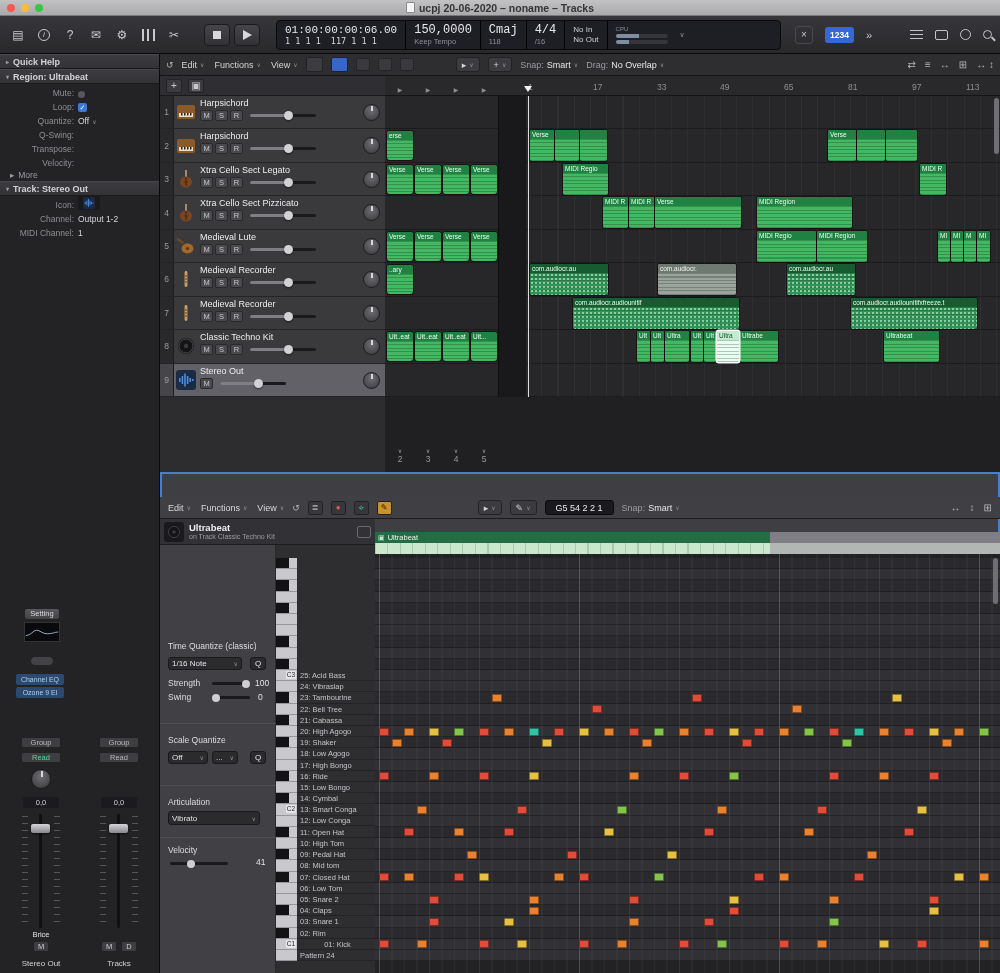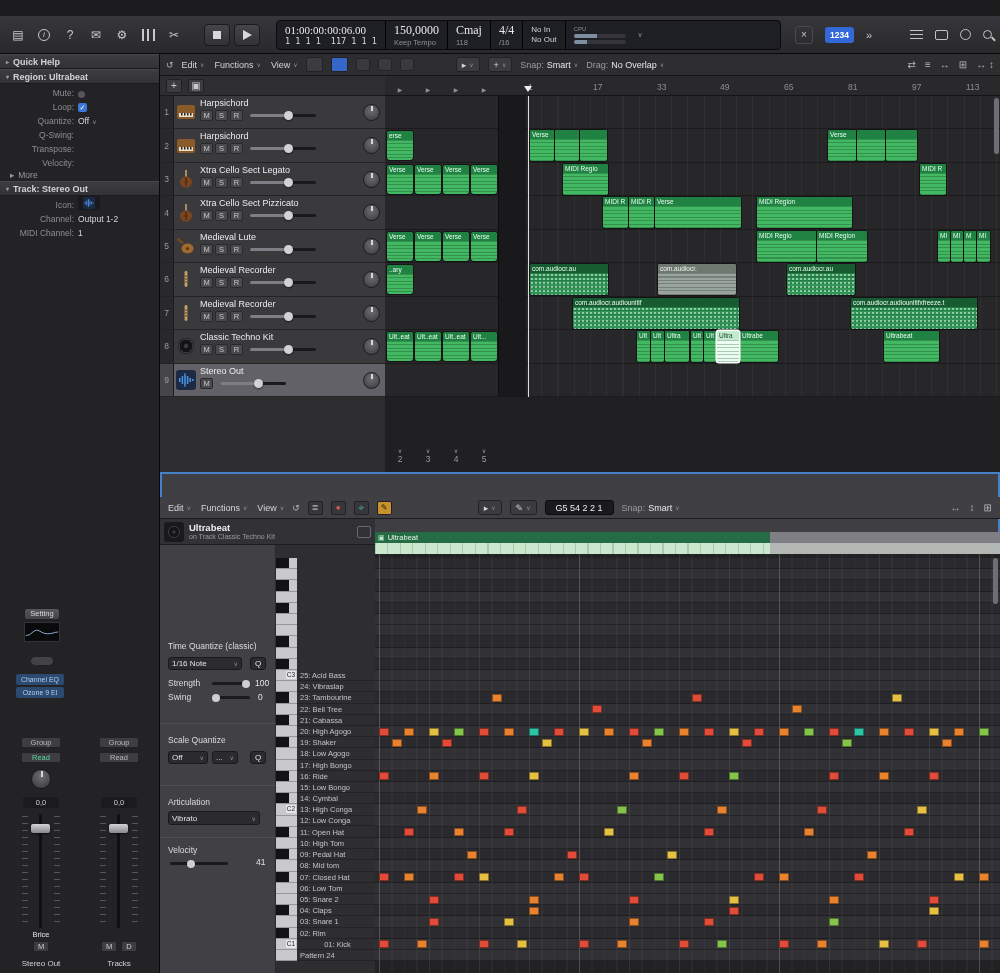--- a/index.html
+++ b/index.html
@@ -17,21 +17,21 @@
 .tb-ico{width:20px;height:20px;border-radius:3px;display:flex;align-items:center;justify-content:center;color:#c9c9cd;font-size:12px}
 .ci{width:12px;height:12px;border:1.2px solid #c9c9cd;border-radius:50%;font-size:8px;display:flex;align-items:center;justify-content:center;font-style:italic}
 .mixer-i{width:13px;height:12px;background:repeating-linear-gradient(to right,#c9c9cd 0 2px,transparent 2px 5.5px)}
 .transport{display:flex;gap:4px;margin-left:14px}
 .tp-btn{width:26px;height:22px;background:linear-gradient(#46464a,#323236);border:1px solid #1a1a1c;border-radius:4px;display:flex;align-items:center;justify-content:center}
 .stop-sq{width:8px;height:8px;background:#d8d8dc}
 .play-tri{width:0;height:0;border-left:9px solid #d8d8dc;border-top:5.5px solid transparent;border-bottom:5.5px solid transparent}
 .lcd{margin-left:10px;width:505px;height:30px;background:#1e1e25;border:1px solid #0a0a0c;border-radius:4px;display:flex;align-items:stretch;color:#e8e8ec;overflow:hidden}
 .lcd-sec{padding:2px 8px;display:flex;flex-direction:column;justify-content:center;border-left:1px solid #000}
 .lcd-sec:first-child{border-left:none}
-.lcd-main{font-size:12px;font-family:Liberation Serif, serif;white-space:nowrap}
+.lcd-main{font-size:12px;font-family:Liberation Mono, monospace;white-space:nowrap}
 .lcd-sub{font-size:7.5px;color:#8e8e96;white-space:nowrap}
 .lcd-time .lcd-main{font-size:11px}
 .lcd-pos{display:flex;gap:10px;font-size:8.5px;color:#d8d8dc;font-family:"DejaVu Sans Mono",monospace}
 .lcd-io{font-size:8px;color:#cfcfd4;line-height:10px}
 .cpuwrap{display:flex;flex-direction:column;gap:2px;justify-content:center}
 .cpu-lbl{font-size:6px;color:#8e8e96}
 .meter{width:52px;height:4px;background:#34343a;border-radius:2px;overflow:hidden}
 .meter i{display:block;height:100%;background:#7d8ea0}
 .lcd-caret{display:flex;align-items:center;color:#8e8e96;font-size:7px;padding:0 4px}
 .xbtn{width:18px;height:18px;border:1px solid #4a4a4e;border-radius:3px;color:#c9c9cd;font-size:10px;display:flex;align-items:center;justify-content:center;margin-left:8px}
@@ -176,20 +176,31 @@
  repeating-linear-gradient(to right,rgba(255,255,255,.05) 0 1px,transparent 1px 50px) 4px 0,
  repeating-linear-gradient(to right,rgba(255,255,255,.12) 0 1px,transparent 1px 200px) 4px 0}
 .note{position:absolute;width:10px;height:8px;border-radius:1px;border:1px solid rgba(0,0,0,.4);z-index:5}
 .evs{position:absolute;right:2px;top:4px;width:5px;height:46px;border-radius:3px;background:#6e6e74;z-index:8}
 </style>
 </head>
 <body>
 
 <div class="app">
 
+  <header class="titlebar">
+    <div class="lights">
+      <span class="light r"></span>
+      <span class="light y"></span>
+      <span class="light g"></span>
+    </div>
+    <div class="titlewrap">
+      <span class="doc-ico"></span>
+      <span>ucpj 20-06-2020 – noname – Tracks</span>
+    </div>
+  </header>
 
   <div class="toolbar">
     <span class="tb-ico">▤</span>
     <span class="tb-ico">
         <span class="ci">i</span>
       </span>
     <span class="tb-ico">?</span>
     <span class="tb-ico">✉</span>
     <span class="tb-ico">⚙</span>
     <span class="tb-ico">
@@ -1026,21 +1037,21 @@
           <div class="lrow" style="top: 147.4px;">23: Tambourine</div>
           <div class="lrow" style="top: 158.6px;">22: Bell Tree</div>
           <div class="lrow" style="top: 169.8px;">21: Cabassa</div>
           <div class="lrow" style="top: 181px;">20: High Agogo</div>
           <div class="lrow" style="top: 192.2px;">19: Shaker</div>
           <div class="lrow" style="top: 203.4px;">18: Low Agogo</div>
           <div class="lrow" style="top: 214.6px;">17: High Bongo</div>
           <div class="lrow" style="top: 225.8px;">16: Ride</div>
           <div class="lrow" style="top: 237px;">15: Low Bongo</div>
           <div class="lrow" style="top: 248.2px;">14: Cymbal</div>
-          <div class="lrow" style="top: 259.4px;">13: High Conga</div>
+          <div class="lrow" style="top: 259.4px;">13: Smart Conga</div>
           <div class="lrow" style="top: 270px;">12: Low Conga</div>
           <div class="lrow" style="top: 281.8px;">11: Open Hat</div>
           <div class="lrow" style="top: 293px;">10: High Tom</div>
           <div class="lrow" style="top: 304.2px;">09: Pedal Hat</div>
           <div class="lrow" style="top: 315.4px;">08: Mid tom</div>
           <div class="lrow" style="top: 326.6px;">07: Closed Hat</div>
           <div class="lrow" style="top: 337.8px;">06: Low Tom</div>
           <div class="lrow" style="top: 349px;">05: Snare 2</div>
           <div class="lrow" style="top: 360.2px;">04: Claps</div>
           <div class="lrow" style="top: 371.4px;">03: Snare 1</div>

